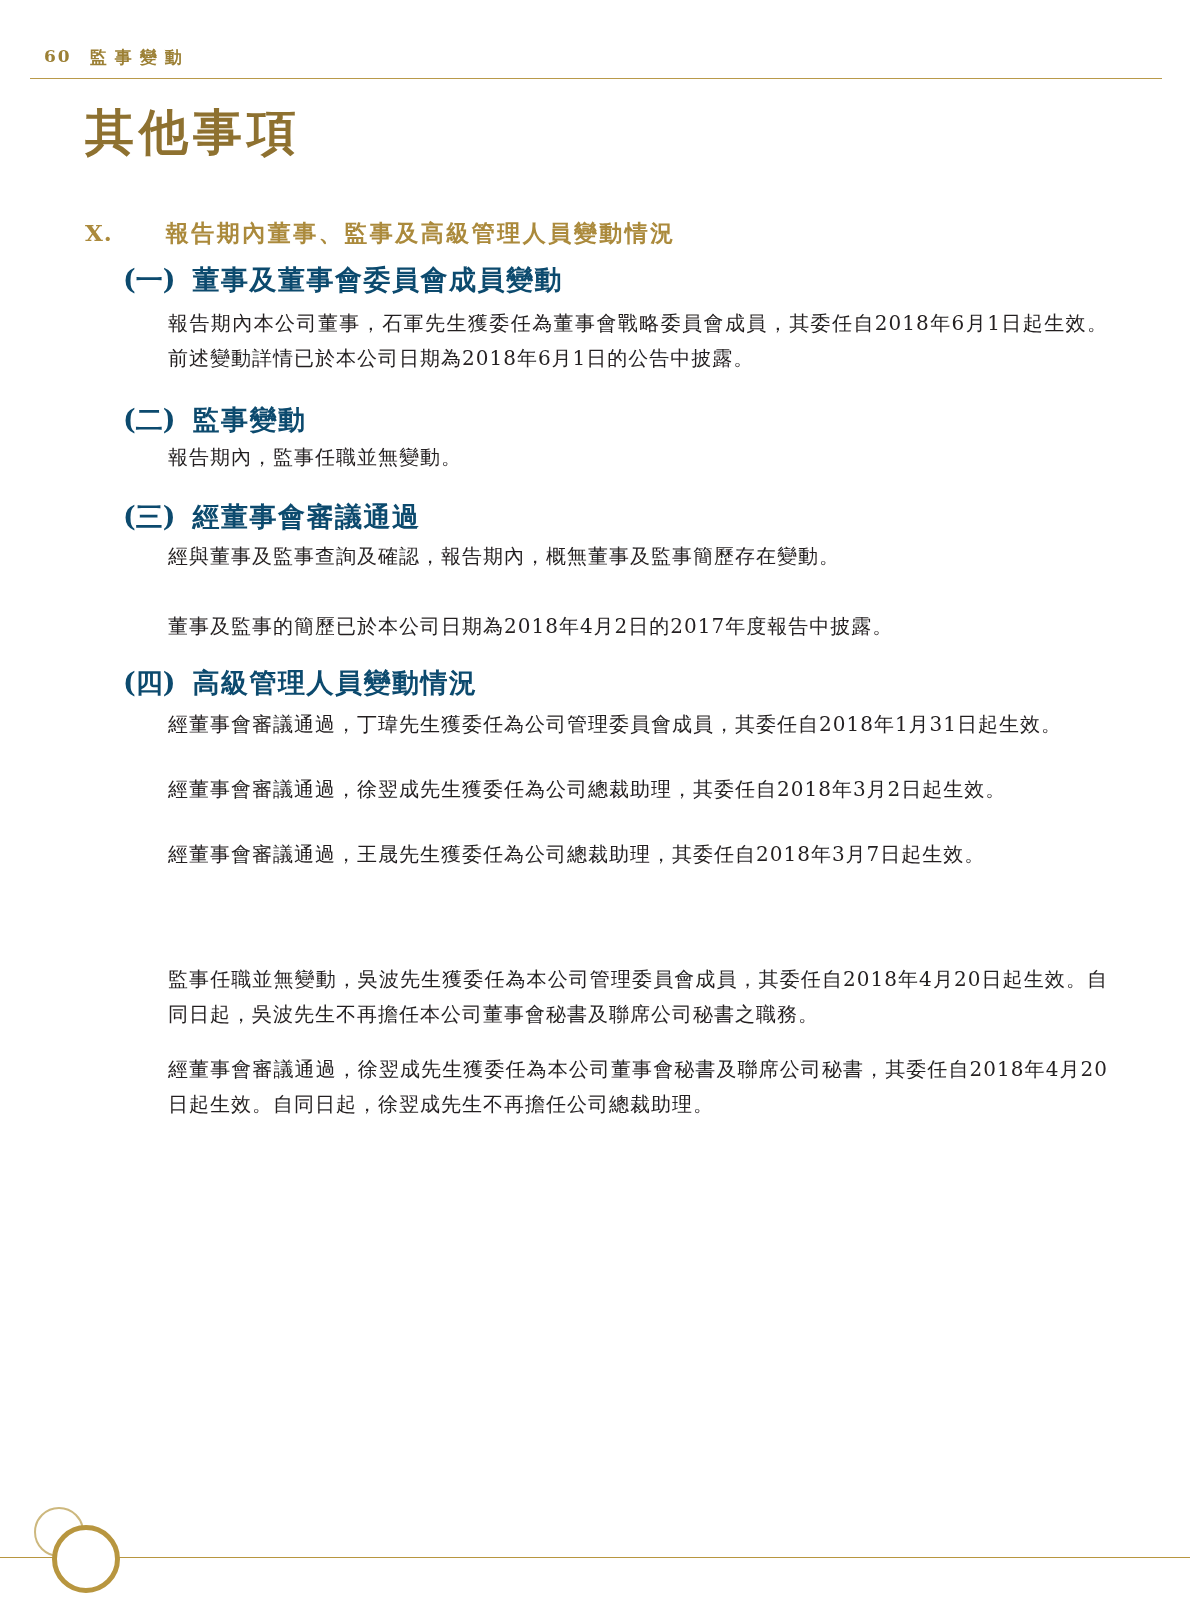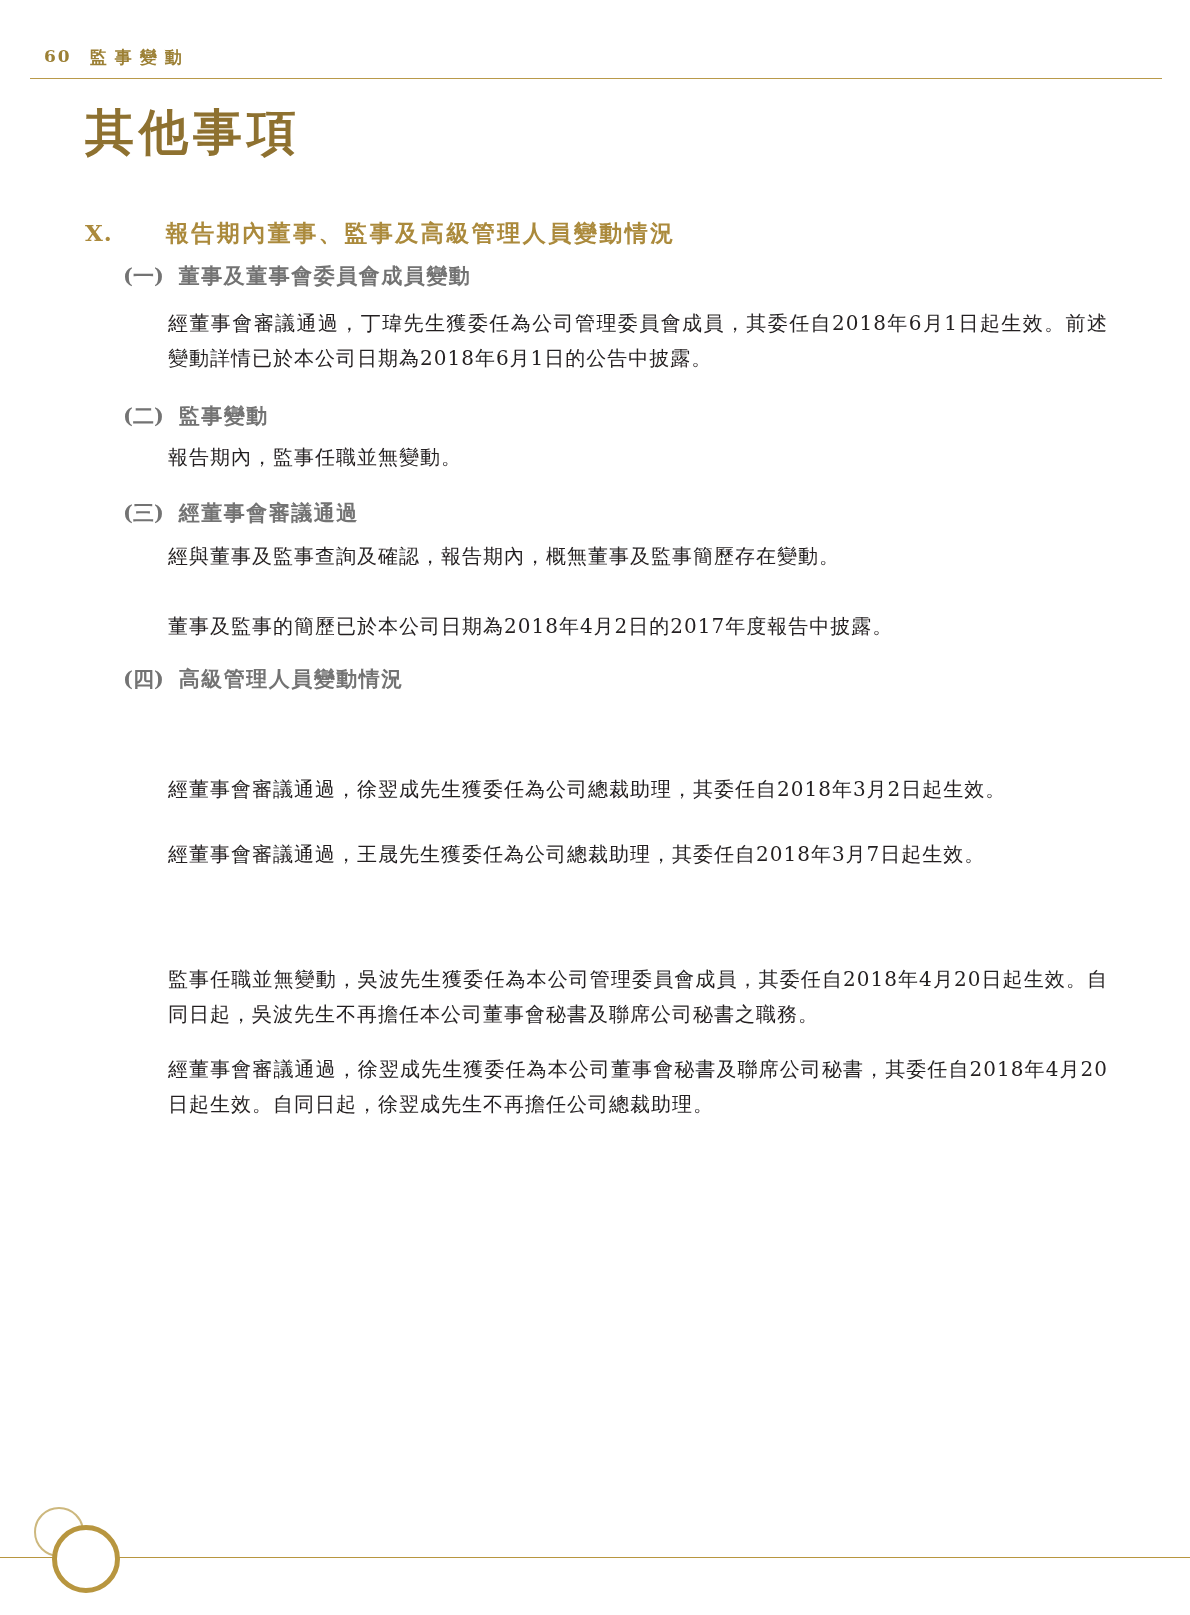--- a/index.html
+++ b/index.html
@@ -60,23 +60,23 @@
     font-size: 23px;
     font-weight: bold;
   }
   .section-heading .sec-num { margin-right: 17px; letter-spacing: 1px; }
   .section-heading .sec-text { letter-spacing: 2.5px; margin-left: 36px; }
 
   
   .sub-heading {
     position: absolute;
     left: 123px;
-    font-size: 21px;
+    font-size: 27px;
     font-weight: bold;
-    color: #737373;
+    color: #0c4a6e;
     letter-spacing: 1.5px;
   }
   .sub-heading .sub-label { margin-right: 6px; letter-spacing: 0; }
 
   
   .para {
     position: absolute;
     left: 168px;
     right: 82px;
     font-size: 20px;
@@ -134,39 +134,40 @@
 
   <div class="section-heading">
     <span class="sec-num">X.</span>
     <span class="sec-text">報告期內董事、監事及高級管理人員變動情況</span>
   </div>
 
   <div class="sub-heading" style="top:262px">
     <span class="sub-label">(一)</span>
     <span>董事及董事會委員會成員變動</span>
   </div>
-  <p class="para" style="top:306px">經董事會審議通過，丁瑋先生獲委任為公司管理委員會成員，其委任自2018年6月1日起生效。前述變動詳情已於本公司日期為2018年6月1日的公告中披露。</p>
+  <p class="para" style="top:306px">報告期內本公司董事，石軍先生獲委任為董事會戰略委員會成員，其委任自2018年6月1日起生效。前述變動詳情已於本公司日期為2018年6月1日的公告中披露。</p>
 
   <div class="sub-heading" style="top:402px">
     <span class="sub-label">(二)</span>
     <span>監事變動</span>
   </div>
   <p class="para" style="top:440px">報告期內，監事任職並無變動。</p>
 
   <div class="sub-heading" style="top:499px">
     <span class="sub-label">(三)</span>
     <span>經董事會審議通過</span>
   </div>
   <p class="para" style="top:539px">經與董事及監事查詢及確認，報告期內，概無董事及監事簡歷存在變動。</p>
   <p class="para" style="top:609px">董事及監事的簡歷已於本公司日期為2018年4月2日的2017年度報告中披露。</p>
 
   <div class="sub-heading" style="top:665px">
     <span class="sub-label">(四)</span>
     <span>高級管理人員變動情況</span>
   </div>
+  <p class="para" style="top:707px">經董事會審議通過，丁瑋先生獲委任為公司管理委員會成員，其委任自2018年1月31日起生效。</p>
   <p class="para" style="top:772px">經董事會審議通過，徐翌成先生獲委任為公司總裁助理，其委任自2018年3月2日起生效。</p>
   <p class="para" style="top:837px">經董事會審議通過，王晟先生獲委任為公司總裁助理，其委任自2018年3月7日起生效。</p>
   <p class="para" style="top:962px">監事任職並無變動，吳波先生獲委任為本公司管理委員會成員，其委任自2018年4月20日起生效。自同日起，吳波先生不再擔任本公司董事會秘書及聯席公司秘書之職務。</p>
   <p class="para" style="top:1052px">經董事會審議通過，徐翌成先生獲委任為本公司董事會秘書及聯席公司秘書，其委任自2018年4月20日起生效。自同日起，徐翌成先生不再擔任公司總裁助理。</p>
 
 
   <div class="footer-line"></div>
   <div class="circle-thin"></div>
   <div class="circle-thick"></div>
 

